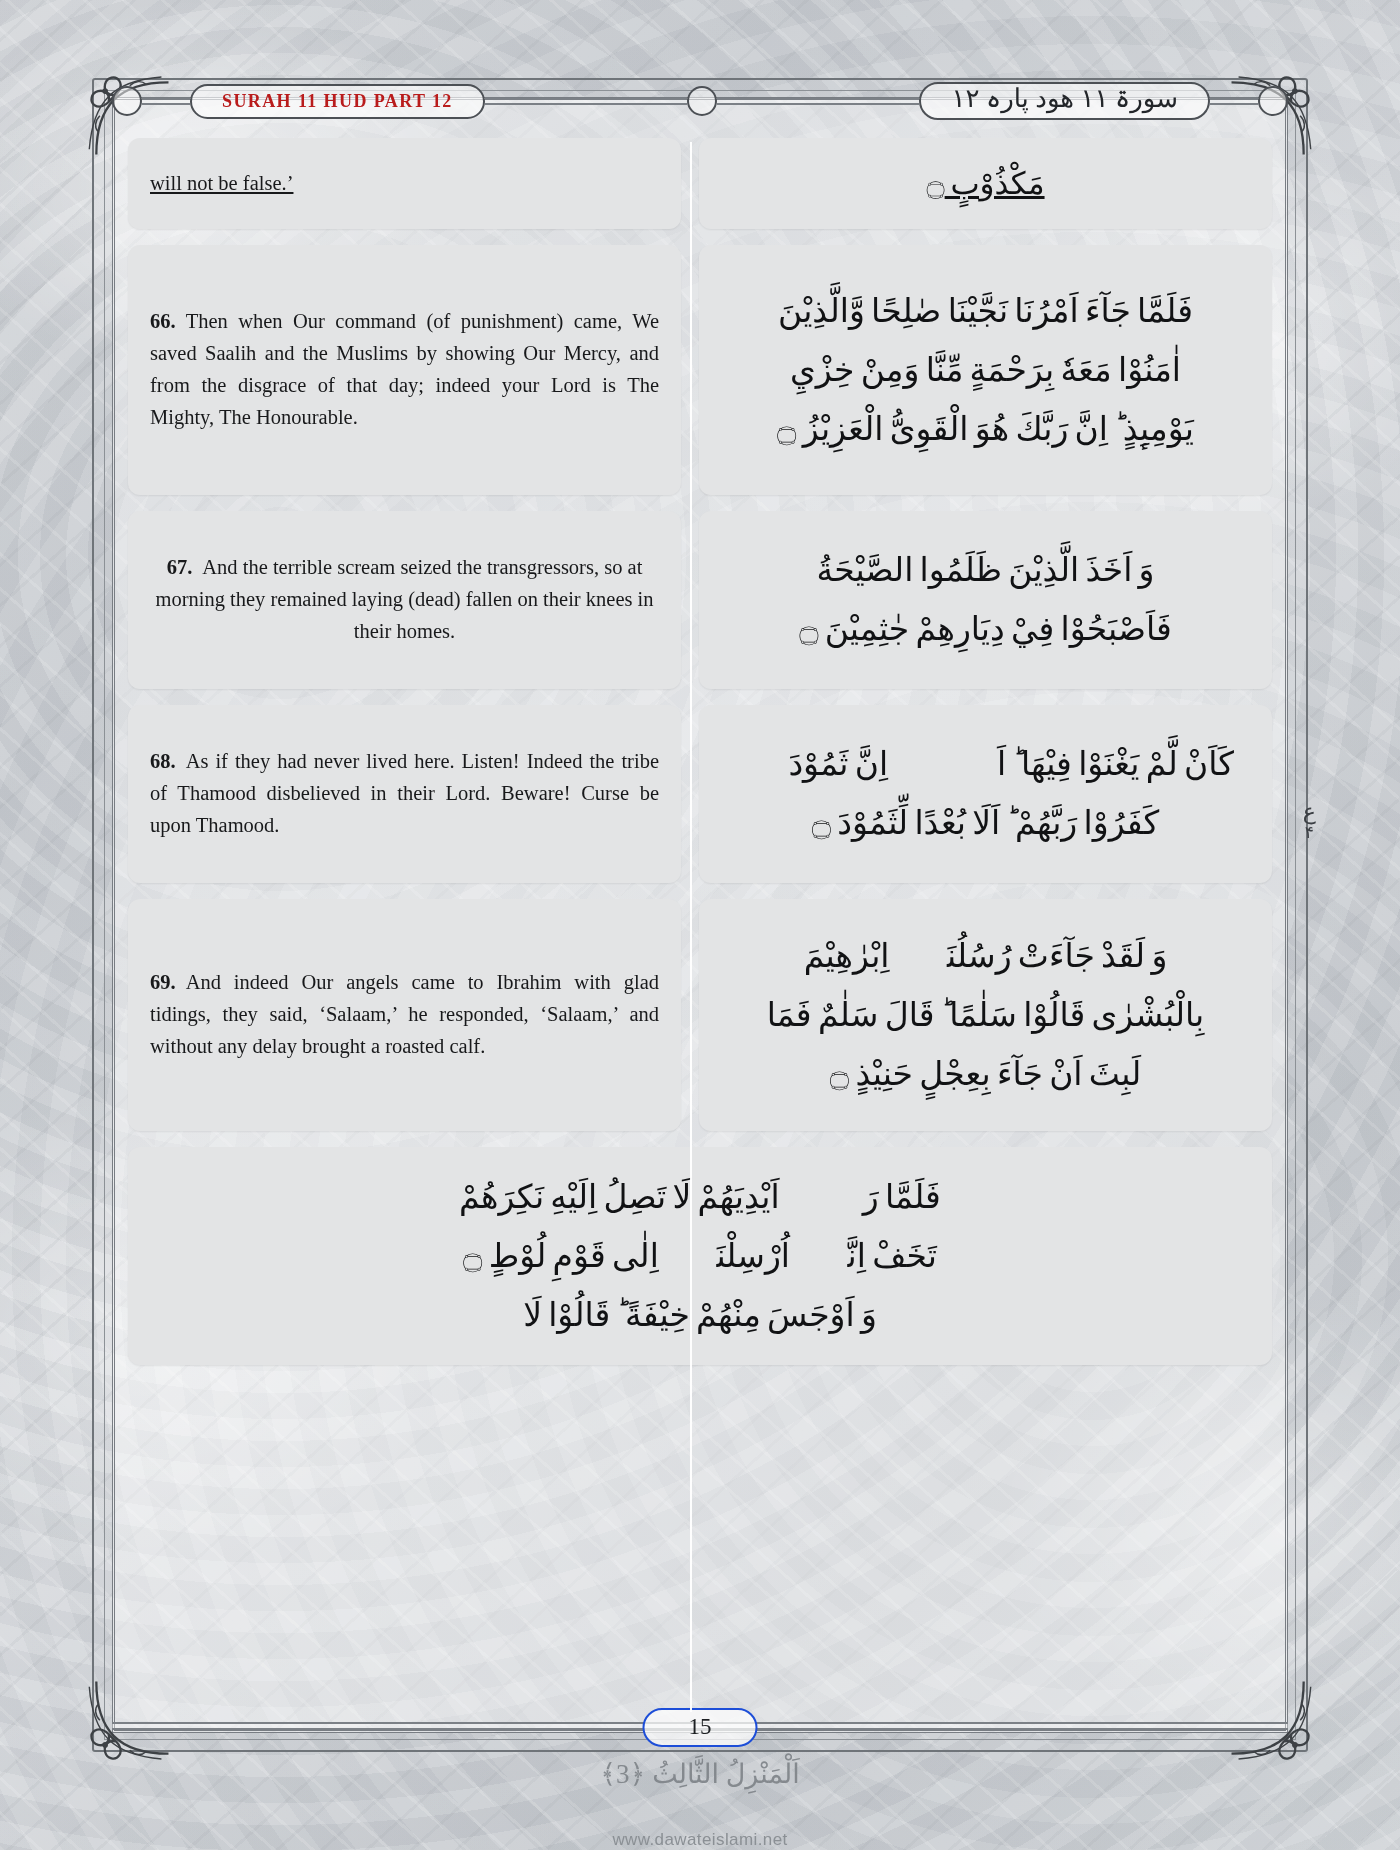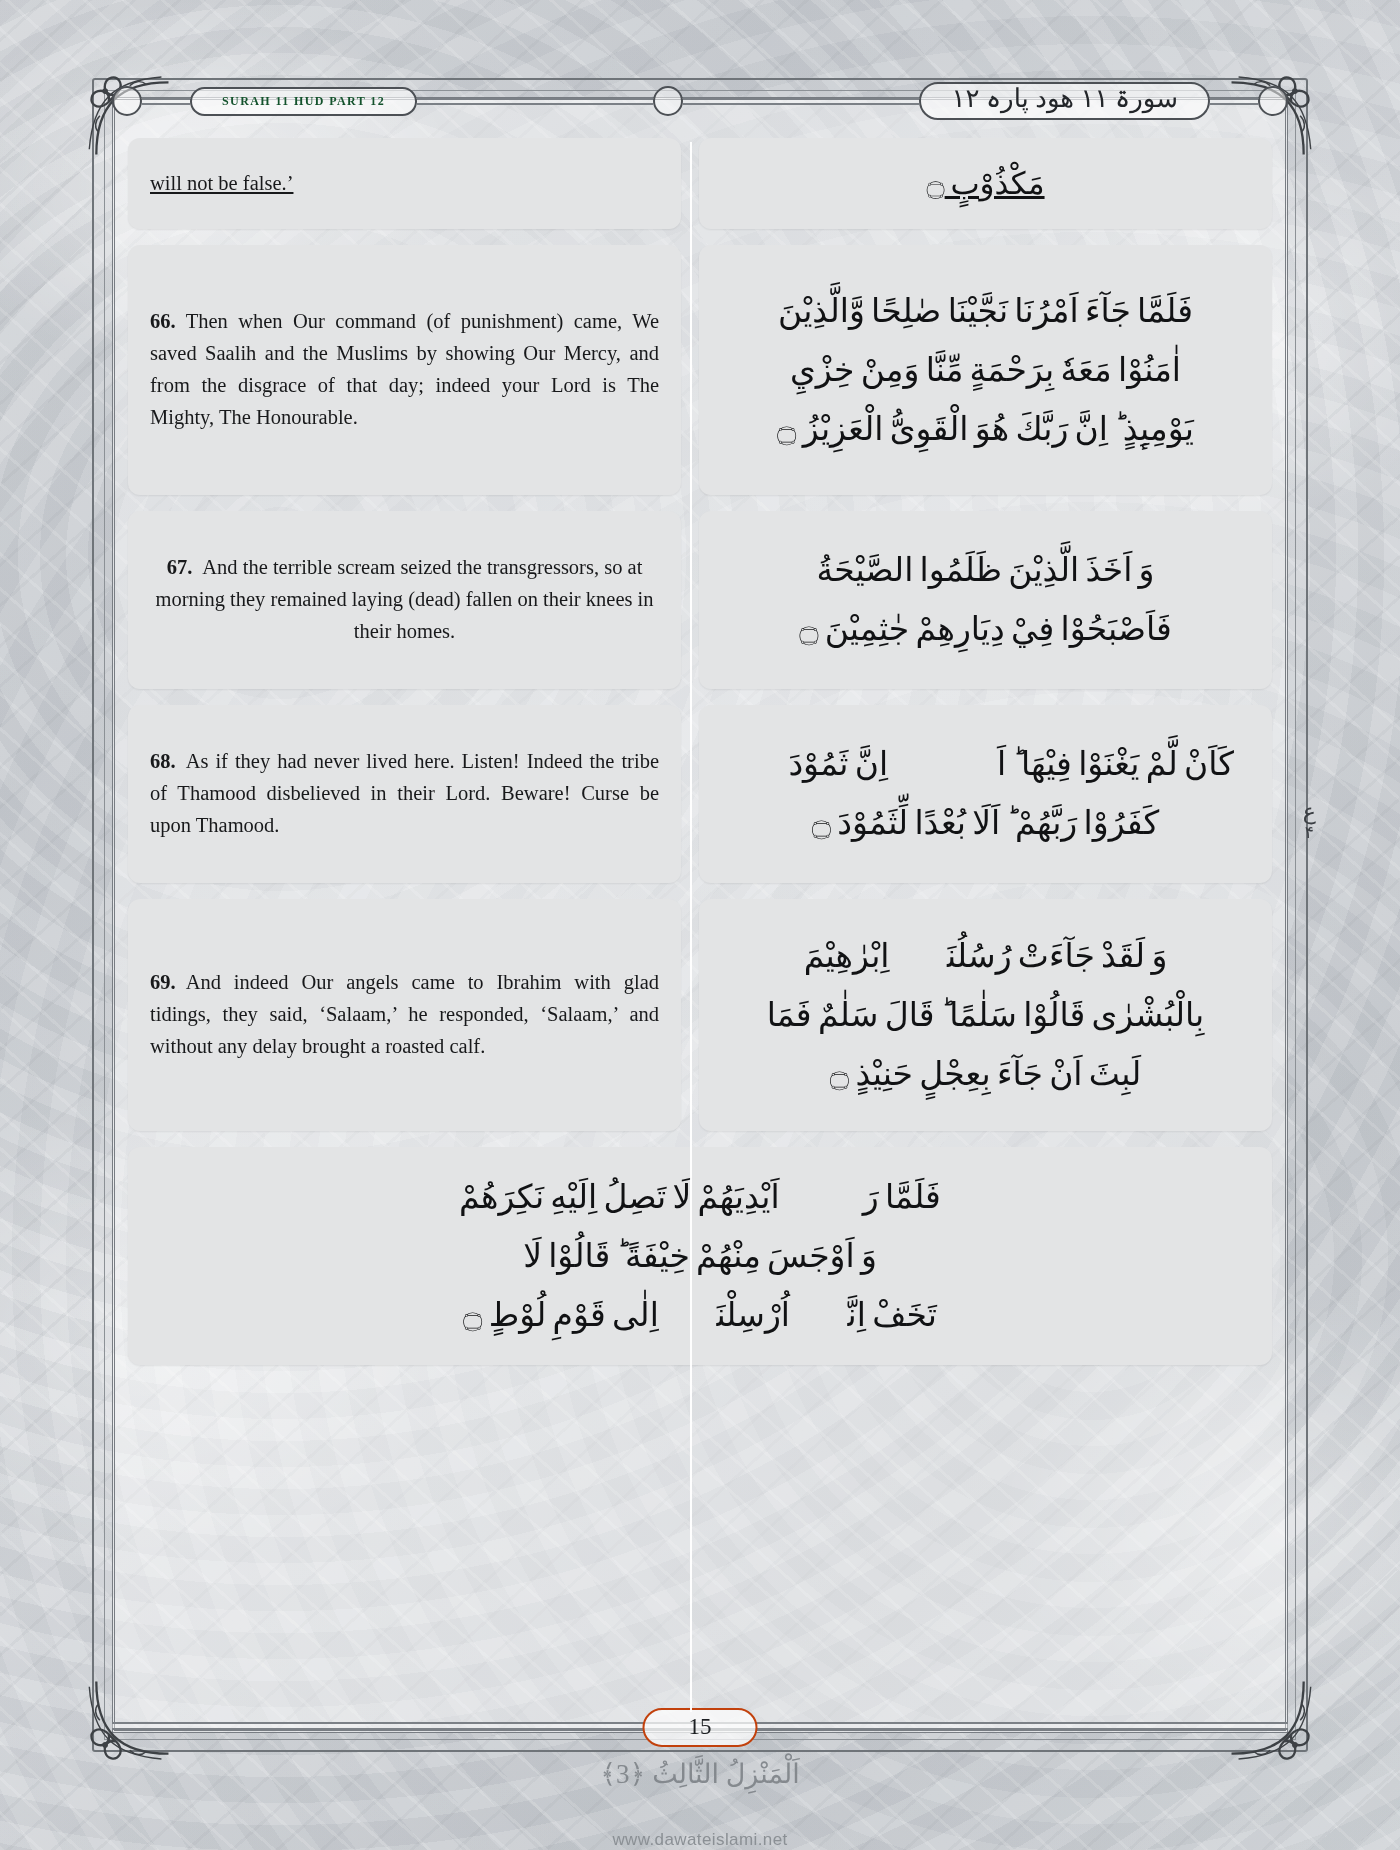--- a/index.html
+++ b/index.html
@@ -79,23 +79,23 @@
     border:2px solid #4c5055;
     border-radius:24px;
     background:rgba(255,255,255,.62);
     padding:6px 30px 7px;
     white-space:nowrap;
     line-height:1;
   }
   .cartouche.en{
     font-family:"Liberation Serif", serif;
     font-weight:bold;
-    font-size:12px;
+    font-size:18px;
     letter-spacing:1.4px;
-    color:#14532d;
+    color:#b91c1c;
   }
   .cartouche.ar{
     font-size:26px;
     color:#23262a;
     padding:2px 30px 6px;
     direction:rtl;
   }
   .cap{
     flex:0 0 30px; height:30px;
     border:2px solid #4c5055; border-radius:50%;
@@ -171,21 +171,21 @@
   .footer{
     position:absolute; left:0; right:0; bottom:0; height:140px;
   }
   .foot-rails{
     position:absolute; left:112px; right:112px; top:12px; height:8px;
     border-top:2px solid #7b8086; border-bottom:2px solid #7b8086;
     background:rgba(255,255,255,.35);
   }
   .pagenum{
     position:absolute; left:50%; transform:translateX(-50%); top:-2px;
-    border:2px solid #c2410c; border-radius:22px;
+    border:2px solid #1d4ed8; border-radius:22px;
     background:rgba(255,255,255,.72);
     padding:5px 44px 7px;
     font-size:23px; color:#1d2023; line-height:1;
     z-index:2;
   }
   .manzil{
     position:absolute; left:50%; transform:translateX(-50%); top:48px;
     font-size:27px; color:#7e8388; direction:rtl; white-space:nowrap;
     opacity:.9;
   }
@@ -330,22 +330,22 @@
         <span class="aline">بِالْبُشْرٰى قَالُوْا سَلٰمًا ؕ قَالَ سَلٰمٌ فَمَا</span>
         <span class="aline">لَبِثَ اَنْ جَآءَ بِعِجْلٍ حَنِيْذٍ ۝</span>
       </div>
     </div>
   </div>
 
   <div class="row r5">
     <div class="panel ar">
       <div>
         <span class="aline">فَلَمَّا رَاٰۤ اَيْدِيَهُمْ لَا تَصِلُ اِلَيْهِ نَكِرَهُمْ</span>
+        <span class="aline">تَخَفْ اِنَّاۤ اُرْسِلْنَاۤ اِلٰى قَوْمِ لُوْطٍ ۝</span>
         <span class="aline">وَ اَوْجَسَ مِنْهُمْ خِيْفَةً ؕ قَالُوْا لَا</span>
-        <span class="aline">تَخَفْ اِنَّاۤ اُرْسِلْنَاۤ اِلٰى قَوْمِ لُوْطٍ ۝</span>
       </div>
     </div>
   </div>
 </div>
 
 <div class="side-mark">
   <div>ع</div>
   <div class="m2">۴</div>
 </div>
 

